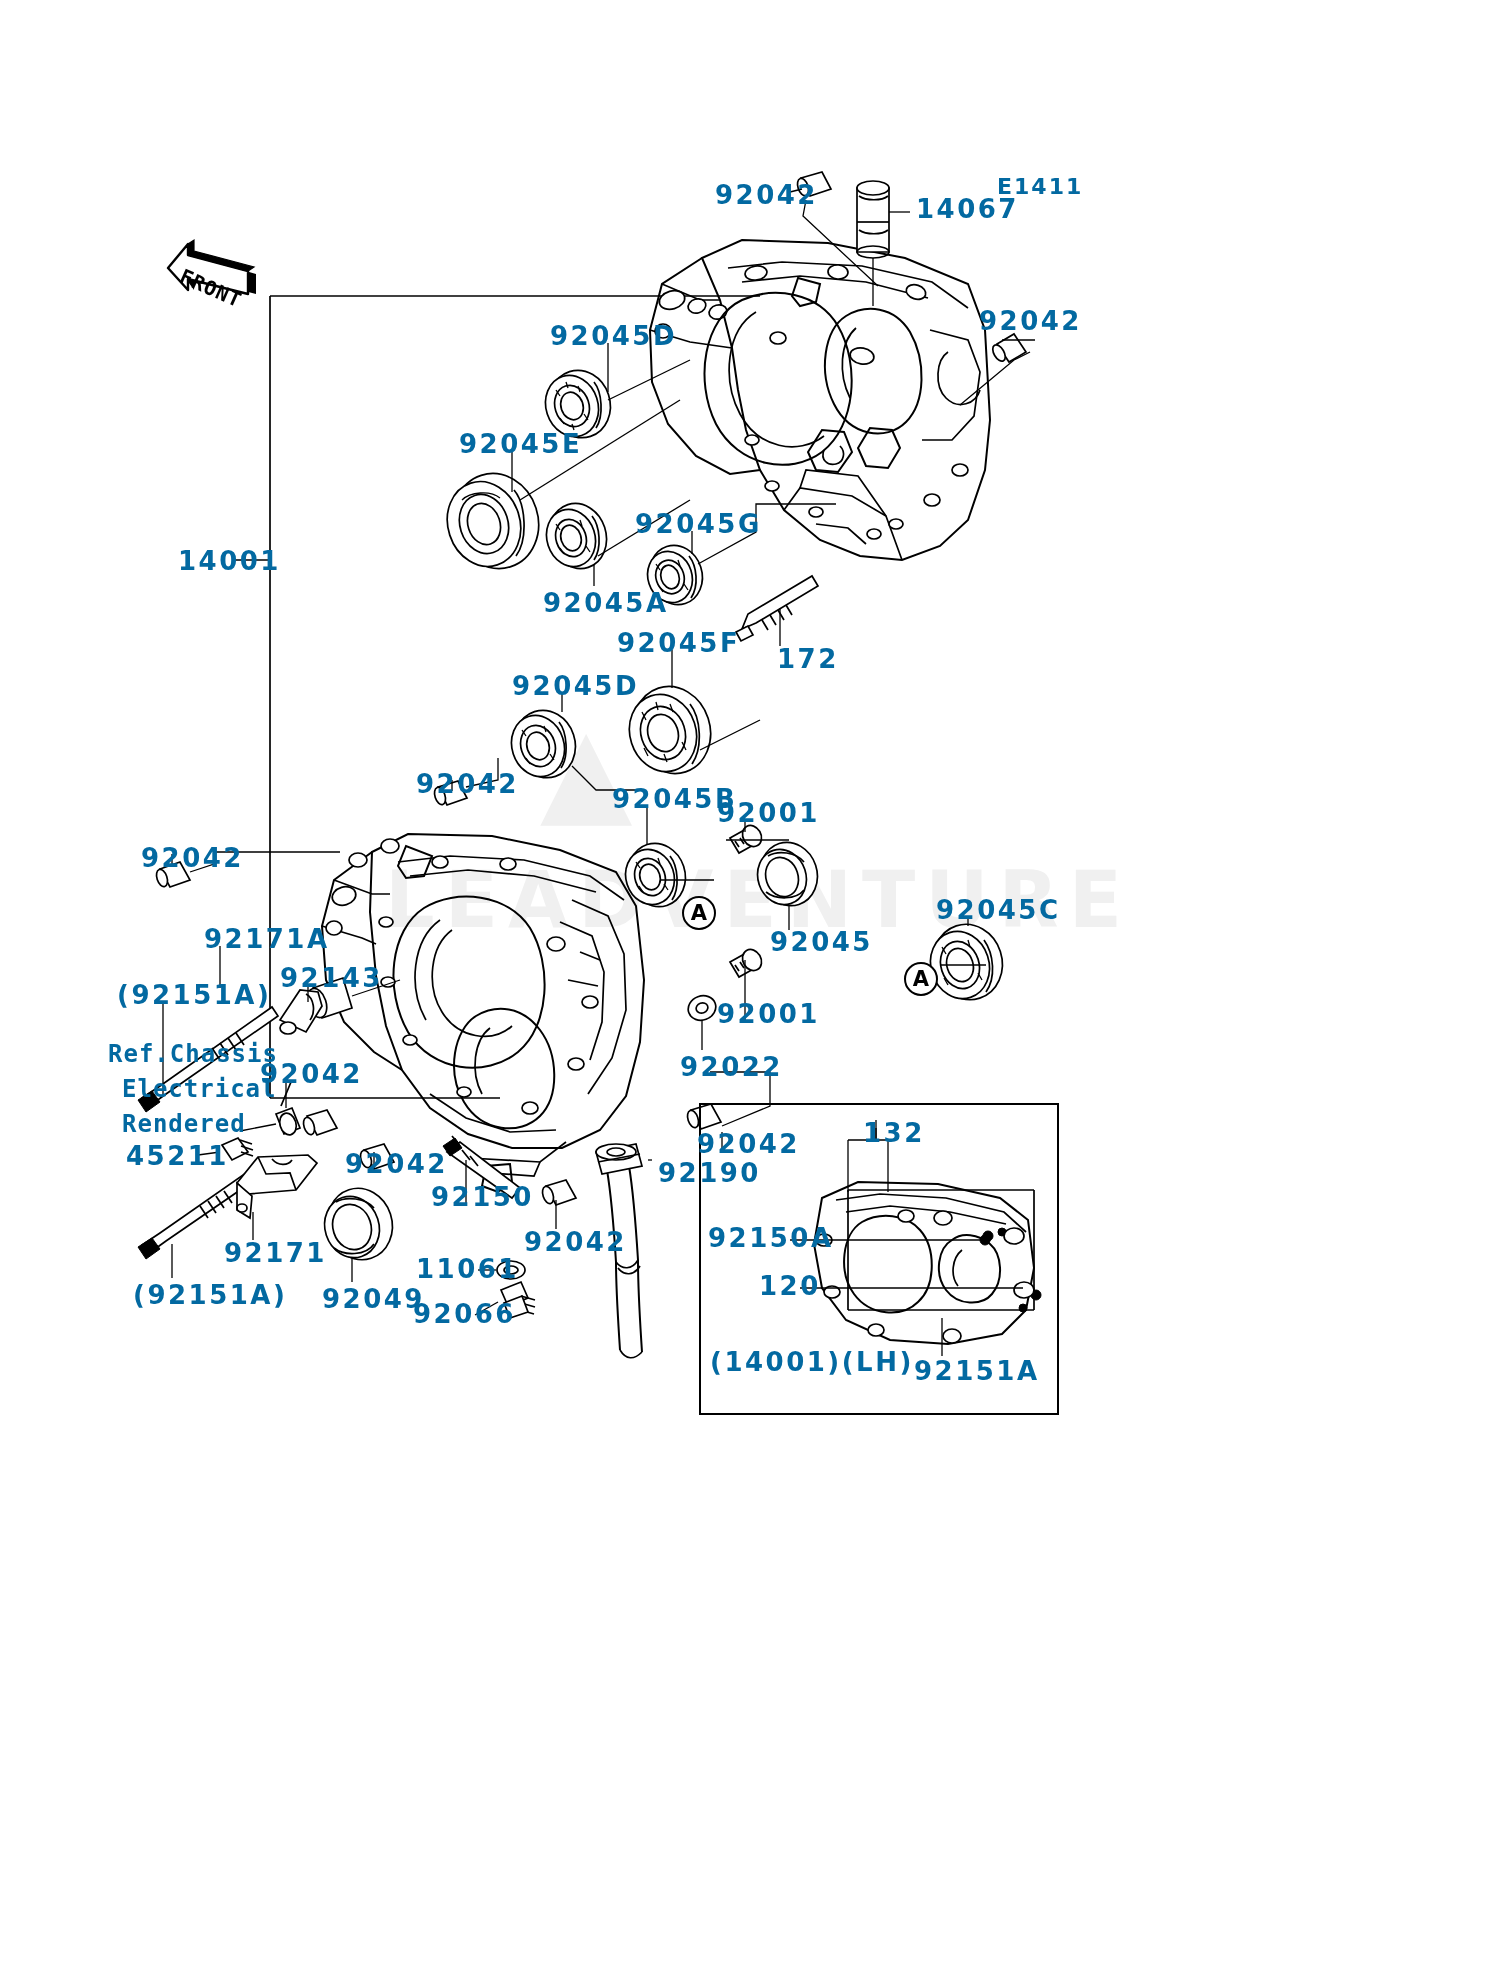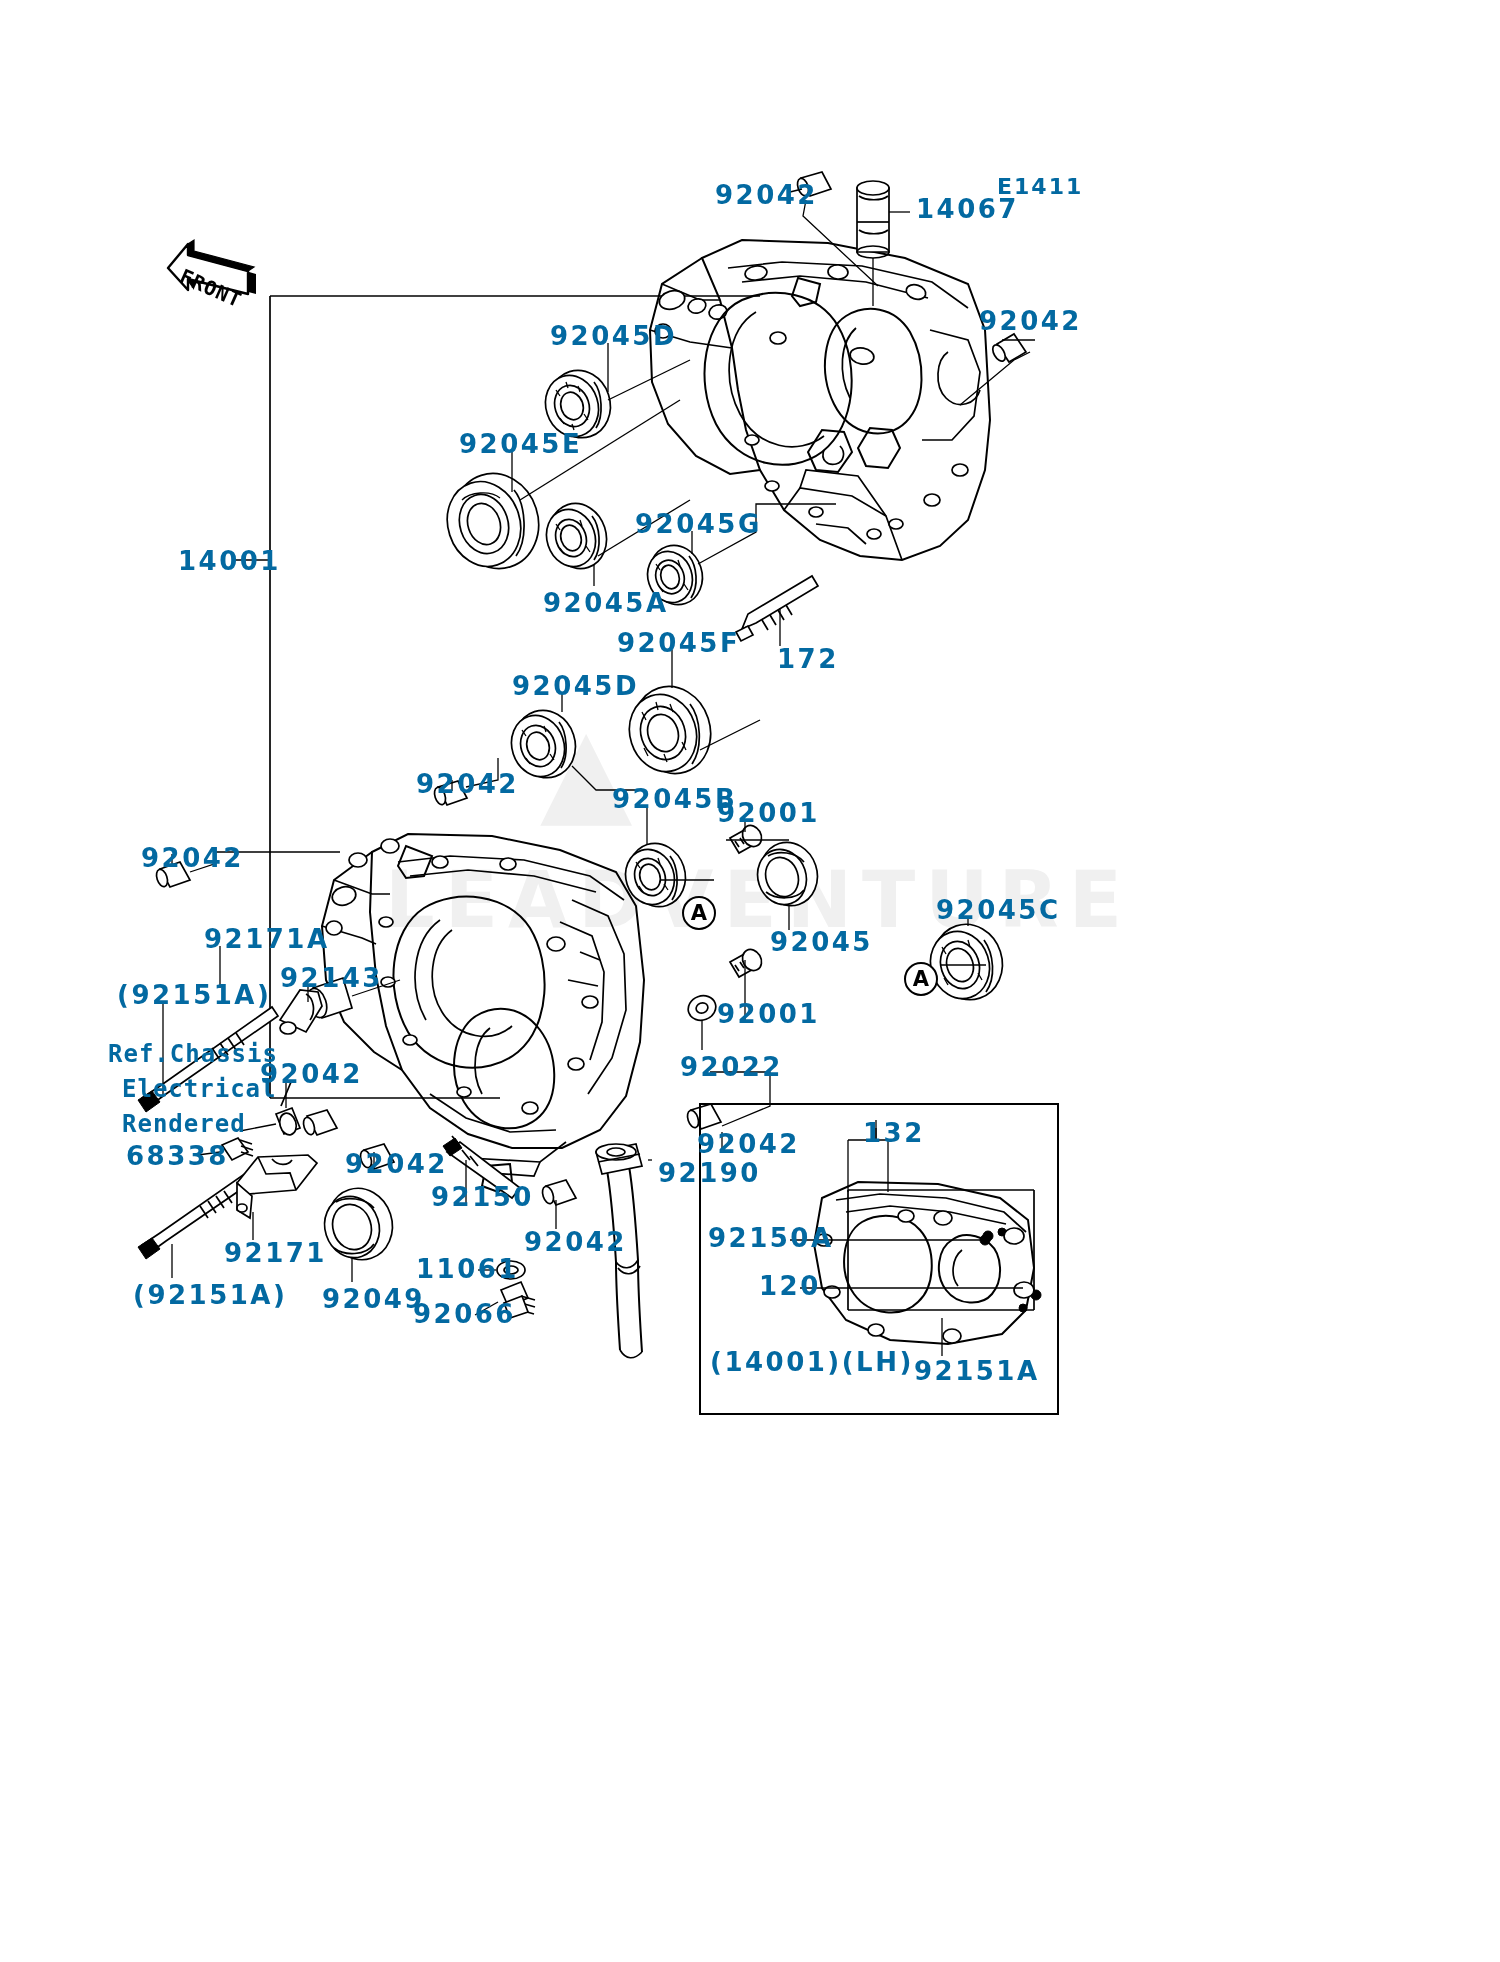--- a/index.html
+++ b/index.html
@@ -619,21 +619,21 @@
   <div class="lbl" style="left:936px;  top:897px;">92045C</div>
   <div class="lbl" style="left:204px;  top:926px;">92171A</div>
   <div class="lbl" style="left:770px;  top:929px;">92045</div>
   <div class="lbl" style="left:280px;  top:965px;">92143</div>
   <div class="lbl" style="left:117px;  top:982px;">(92151A)</div>
   <div class="lbl" style="left:717px;  top:1001px;">92001</div>
   <div class="lbl" style="left:680px;  top:1054px;">92022</div>
   <div class="lbl" style="left:260px; top:1061px;">92042</div>
   <div class="lbl" style="left:863px;  top:1120px;">132</div>
   <div class="lbl" style="left:697px; top:1131px;">92042</div>
-  <div class="lbl" style="left:126px;  top:1143px;">68338</div>
+  <div class="lbl" style="left:126px;  top:1143px;">45211</div>
   <div class="lbl" style="left:658px;  top:1160px;">92190</div>
   <div class="lbl" style="left:345px;  top:1151px;">92042</div>
   <div class="lbl" style="left:431px;  top:1184px;">92150</div>
   <div class="lbl" style="left:708px;  top:1225px;">92150A</div>
   <div class="lbl" style="left:759px;  top:1273px;">120</div>
   <div class="lbl" style="left:224px;  top:1240px;">92171</div>
   <div class="lbl" style="left:524px;  top:1229px;">92042</div>
   <div class="lbl" style="left:416px;  top:1256px;">11061</div>
   <div class="lbl" style="left:133px;  top:1282px;">(92151A)</div>
   <div class="lbl" style="left:322px;  top:1286px;">92049</div>

